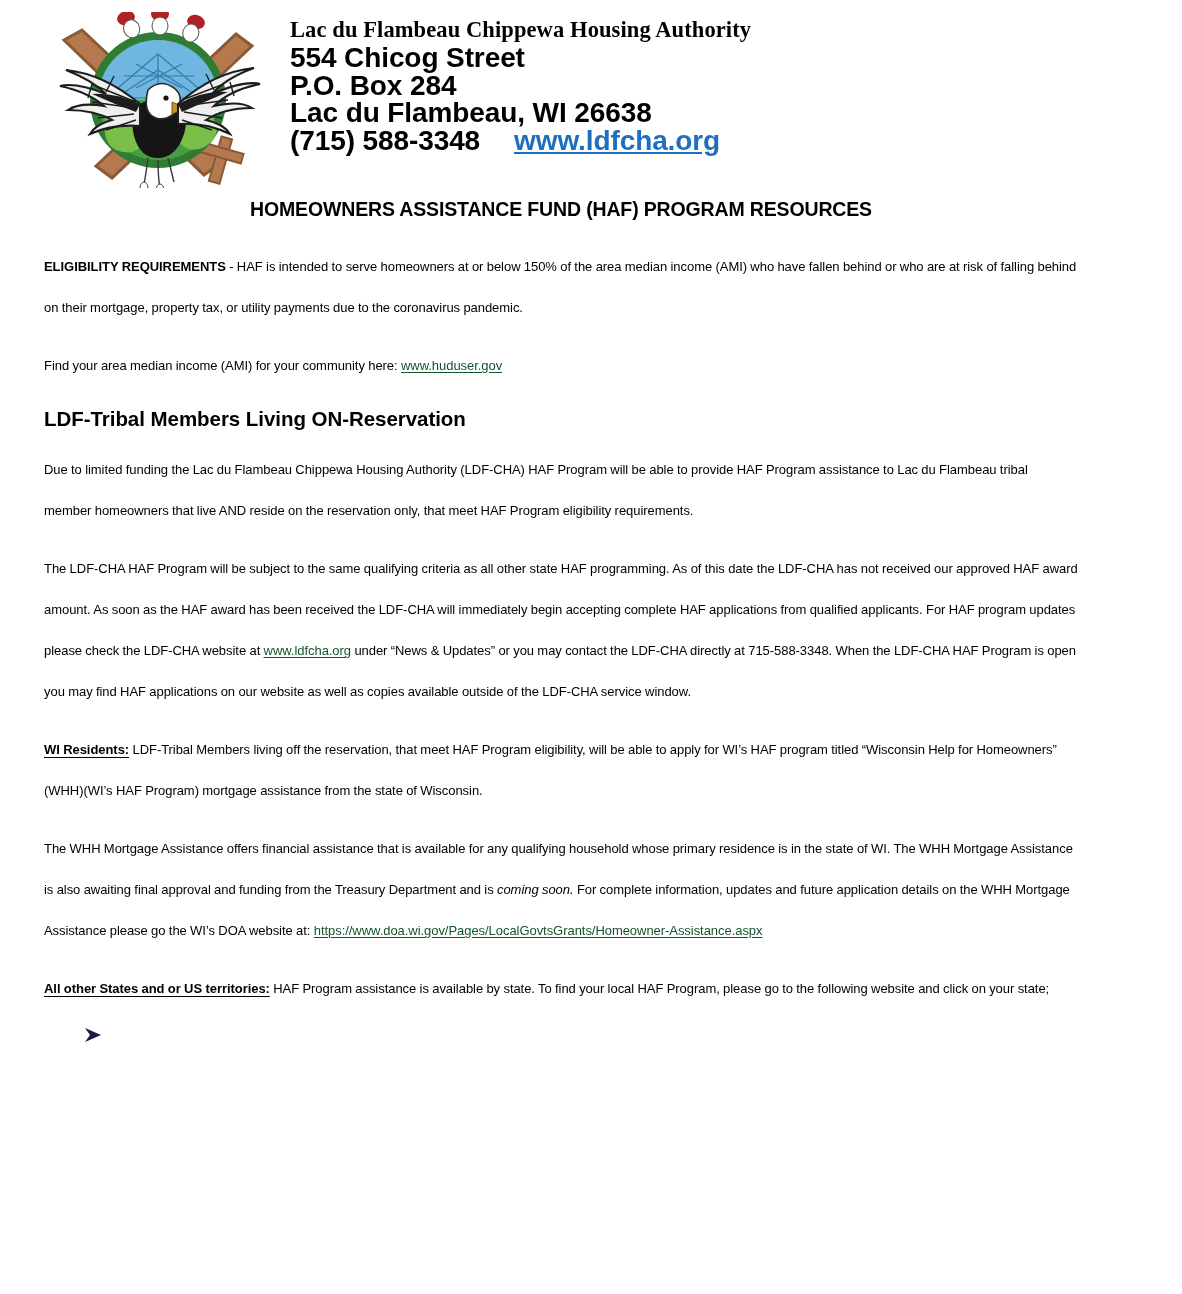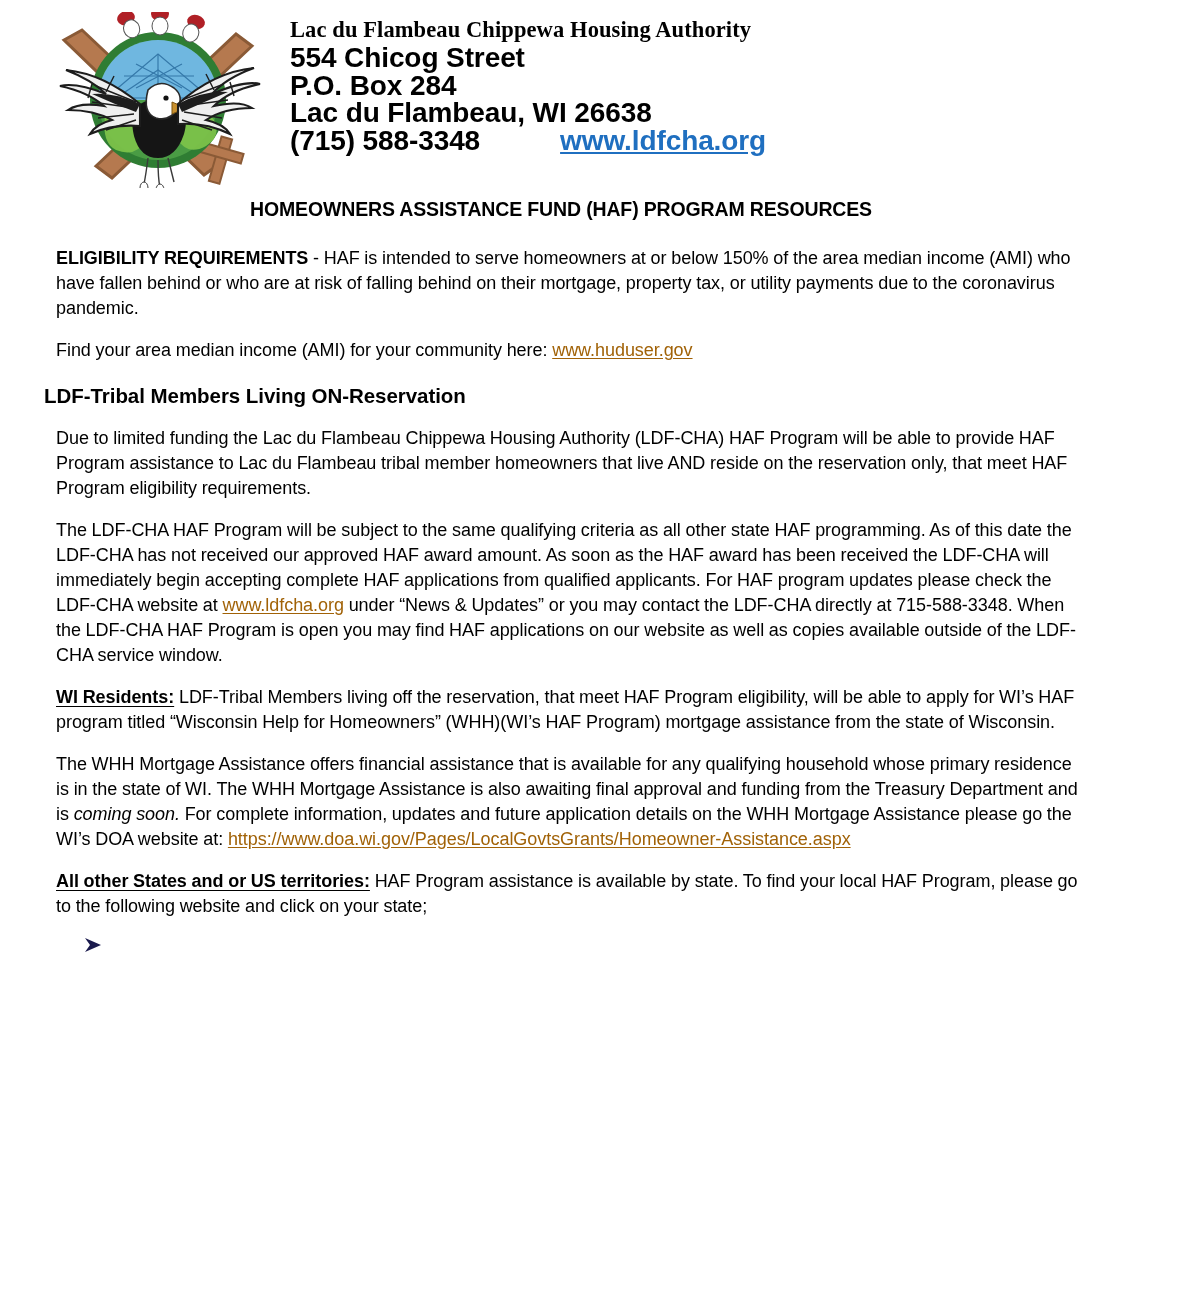--- a/index.html
+++ b/index.html
@@ -54,21 +54,20 @@
   }
   .lh-line.org {
     font-family: "Liberation Serif", serif;
     font-size: 22.5px;
     line-height: 28px;
     letter-spacing: 0.1px;
   }
   .lh-line.contact {
     display: flex;
     align-items: flex-start;
-    gap: 46px;
   }
   .lh-phone { margin-right: 34px; }
   .lh-link {
     color: #1F6FC0;
     text-decoration: underline;
     text-underline-offset: 2px;
     font-weight: bold;
   }
 
   
@@ -82,23 +81,23 @@
     font-weight: bold;
     font-size: 19.5px;
     line-height: 26px;
     text-align: center;
     letter-spacing: -0.15px;
     padding-left: 140px;
     padding-right: 140px;
     margin-bottom: 24px;
   }
   p.para {
-    font-size: 18px;
-    line-height: 25px;
-    margin: 0 0 17px 12px;
+    font-size: 13px;
+    line-height: 41px;
+    margin: 0 0 17px 0;
     text-align: left;
     letter-spacing: -0.05px;
     color: #000;
     word-spacing: -0.2px;
   }
   p.para.tight { margin-bottom: 14px; }
   h2.section {
     font-size: 20.5px;
     line-height: 32px;
     font-weight: bold;
@@ -110,21 +109,21 @@
   }
   .lead {
     font-weight: bold;
   }
   .lead-u {
     font-weight: bold;
     text-decoration: underline;
     text-underline-offset: 3px;
   }
   a.link, .link {
-    color: #a16207;
+    color: #14532d;
     text-decoration: underline;
     text-underline-offset: 2px;
   }
   .ital { font-style: italic; }
 
   ul.bullets {
     margin: 10px 0 0 0;
     padding: 0;
     list-style: none;
   }

